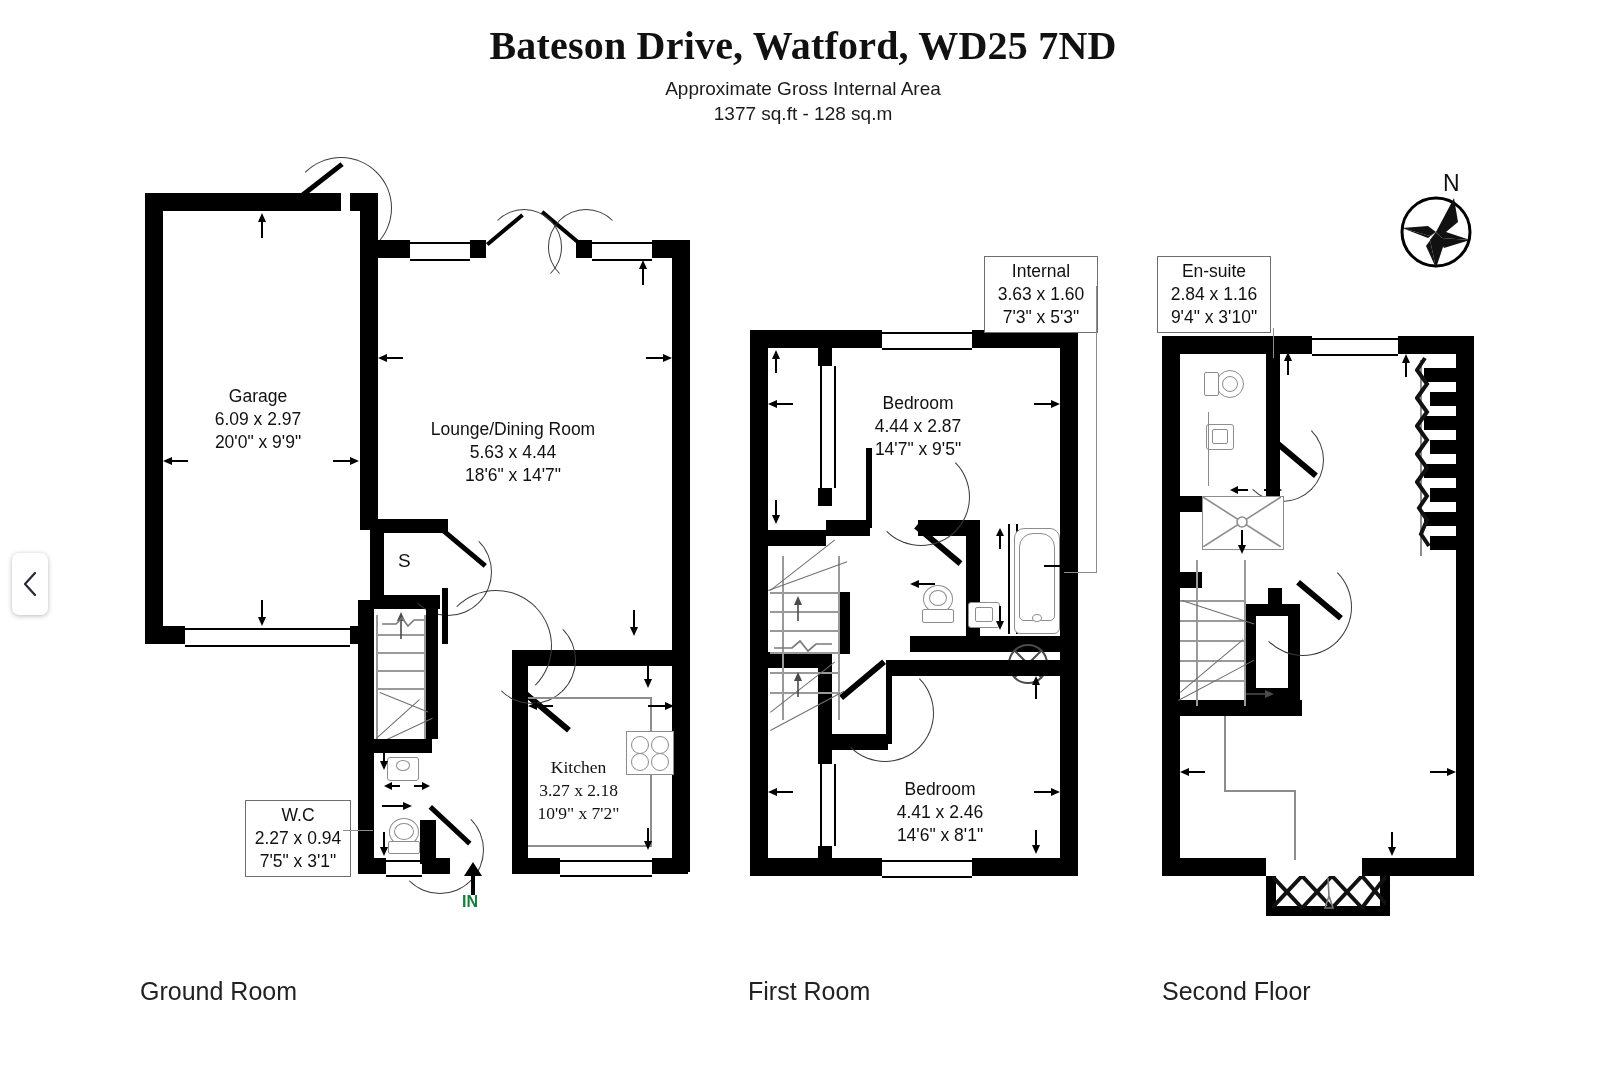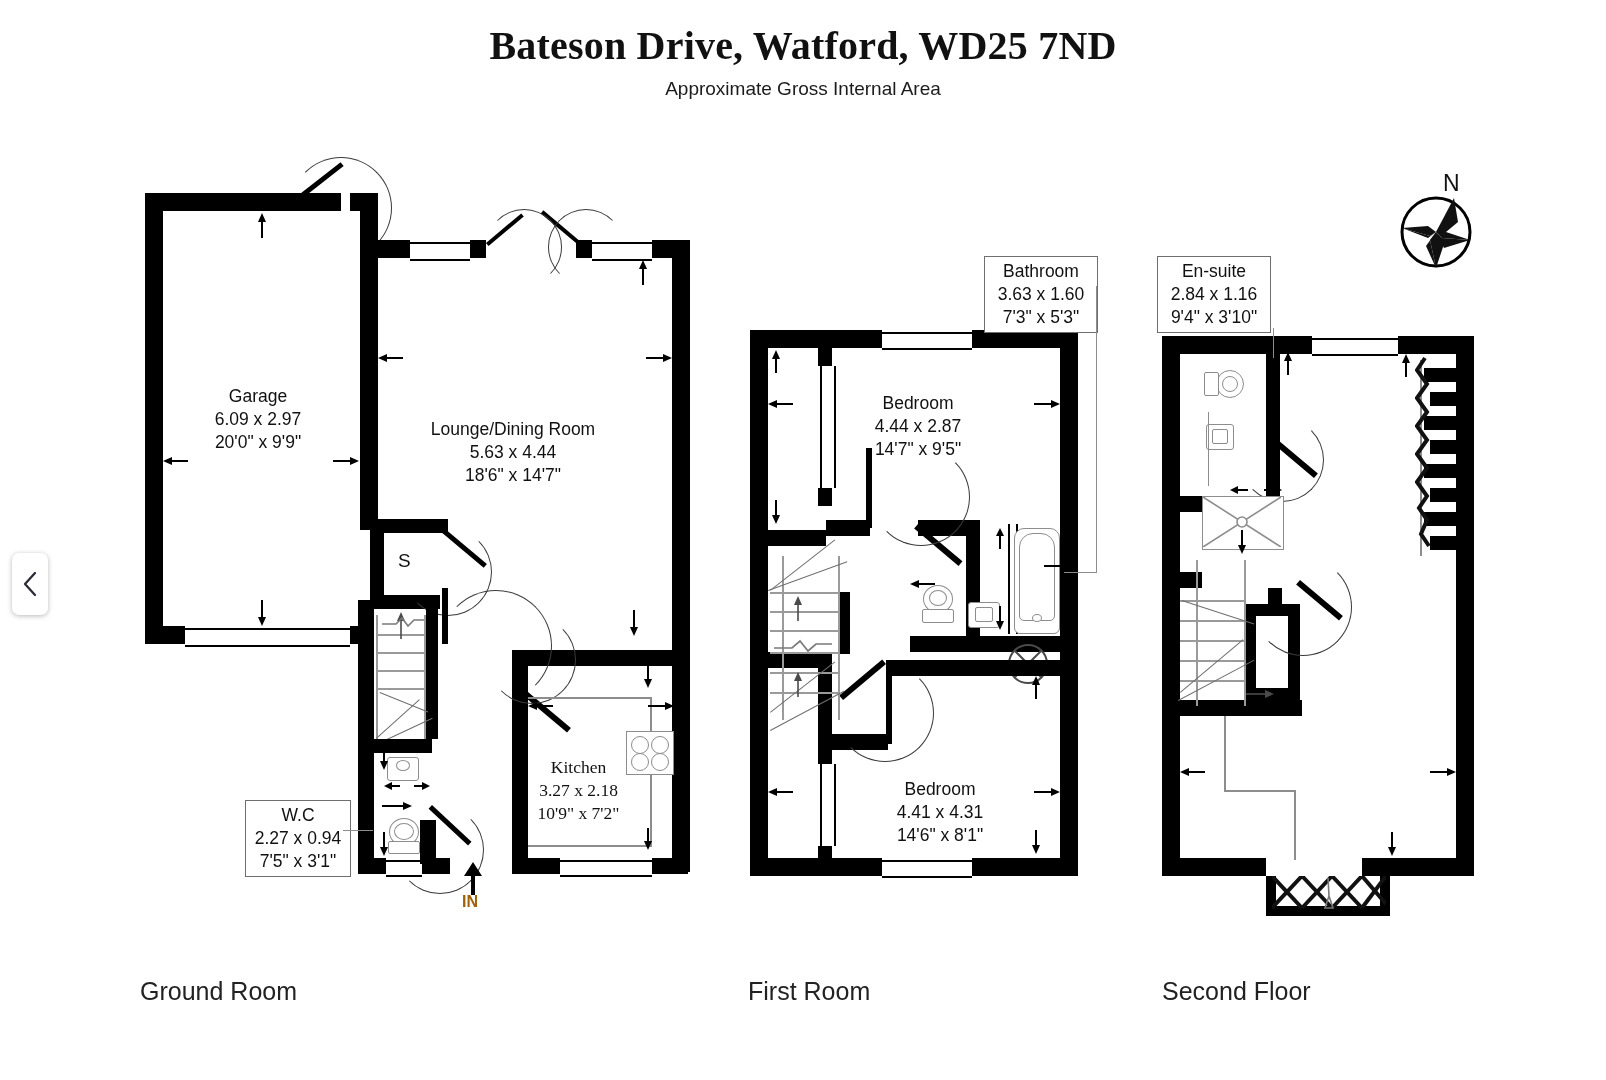--- a/index.html
+++ b/index.html
@@ -47,20 +47,21 @@
   .stair-v{position:absolute;background:#9a9a9a;width:1.6px;}
   .diag{position:absolute;background:#6f6f6f;height:1.4px;transform-origin:0 0;}
 </style>
 </head>
 <body>
 
 <div class="page">
 
   <div id="title">Bateson Drive, Watford, WD25 7ND</div>
   <div id="sub1">Approximate Gross Internal Area</div>
+  <div id="sub2">1377 sq.ft - 128 sq.m</div>
 
   <div id="navprev">
     <svg width="16" height="26" viewBox="0 0 16 26">
       <polyline points="13,2 3,13 13,24" fill="none" stroke="#2c2c35" stroke-width="2.3" stroke-linecap="round" stroke-linejoin="round"></polyline>
     </svg>
   </div>
 
   <div class="plan" style="left:1388px;top:170px;width:110px;height:100px;">
     <div style="position:absolute;left:55px;top:0;font-size:23px;color:#111;">N</div>
     <svg width="80" height="80" style="position:absolute;left:8px;top:22px;">
@@ -263,21 +264,21 @@
     <div class="lbl" style="left:516px;top:756px;width:125px;font-family:Liberation Serif, serif;">
       <div>Kitchen</div>
       <div>3.27 x 2.18</div>
       <div>10'9" x 7'2"</div>
     </div>
 
     <svg style="position:absolute;left:462px;top:862px;" width="22" height="34">
       <line x1="11" y1="33" x2="11" y2="10" stroke="#000" stroke-width="4"></line>
       <polygon points="11,0 2,14 20,14" fill="#000"></polygon>
     </svg>
-    <div style="position:absolute;left:462px;top:893px;font-size:16px;font-weight:700;color:#a16207;">IN</div>
+    <div style="position:absolute;left:462px;top:893px;font-size:16px;font-weight:700;color:#15803d;">IN</div>
 
     <div class="flr" style="left:140px;top:977px;">Ground Room</div>
   </div>
 
   <div class="plan" style="left:0;top:0;width:1150px;height:960px;">
 
     <div class="w" style="left:750px;top:330px;width:18px;height:546px;"></div>
     <div class="w" style="left:1060px;top:330px;width:18px;height:546px;"></div>
     <div class="w" style="left:750px;top:330px;width:132px;height:18px;"></div>
     <div class="win" style="left:882px;top:332px;width:90px;height:14px;"></div>
@@ -347,21 +348,21 @@
     <svg style="position:absolute;left:994px;top:528px;" width="12" height="22">
       <line x1="6" y1="21" x2="6" y2="4" stroke="#000" stroke-width="2"></line>
       <polygon points="6,0 2,8 10,8" fill="#000"></polygon>
     </svg>
     <svg style="position:absolute;left:994px;top:606px;" width="12" height="24">
       <line x1="6" y1="0" x2="6" y2="19" stroke="#000" stroke-width="2"></line>
       <polygon points="6,24 2,15 10,15" fill="#000"></polygon>
     </svg>
 
     <div class="boxlbl" style="left:984px;top:256px;width:98px;">
-      <div>Bathroom</div>
+      <div>Internal</div>
       <div>3.63 x 1.60</div>
       <div>7'3" x 5'3"</div>
     </div>
     <div class="thin" style="left:1096px;top:286px;width:1.4px;height:286px;"></div>
     <div class="thin" style="left:1064px;top:572px;width:33px;height:1.4px;"></div>
 
     <svg style="position:absolute;left:1006px;top:642px;" width="44" height="44">
       <circle cx="22" cy="22" r="19" fill="none" stroke="#4a4a4a" stroke-width="2"></circle>
       <line x1="9" y1="9" x2="35" y2="35" stroke="#4a4a4a" stroke-width="2"></line>
       <line x1="35" y1="9" x2="9" y2="35" stroke="#4a4a4a" stroke-width="2"></line>
@@ -417,21 +418,21 @@
       <line x1="6" y1="23" x2="6" y2="4" stroke="#000" stroke-width="2"></line>
       <polygon points="6,0 2,9 10,9" fill="#000"></polygon>
     </svg>
     <svg style="position:absolute;left:1030px;top:830px;" width="12" height="24">
       <line x1="6" y1="0" x2="6" y2="19" stroke="#000" stroke-width="2"></line>
       <polygon points="6,24 2,15 10,15" fill="#000"></polygon>
     </svg>
 
     <div class="lbl" style="left:880px;top:778px;width:120px;">
       <div>Bedroom</div>
-      <div>4.41 x 4.31</div>
+      <div>4.41 x 2.46</div>
       <div>14'6" x 8'1"</div>
     </div>
 
     <div class="flr" style="left:748px;top:977px;">First Room</div>
   </div>
 
   <div class="plan" style="left:0;top:0;width:1606px;height:960px;">
 
     <div class="w" style="left:1162px;top:336px;width:18px;height:540px;"></div>
     <div class="w" style="left:1456px;top:336px;width:18px;height:540px;"></div>

